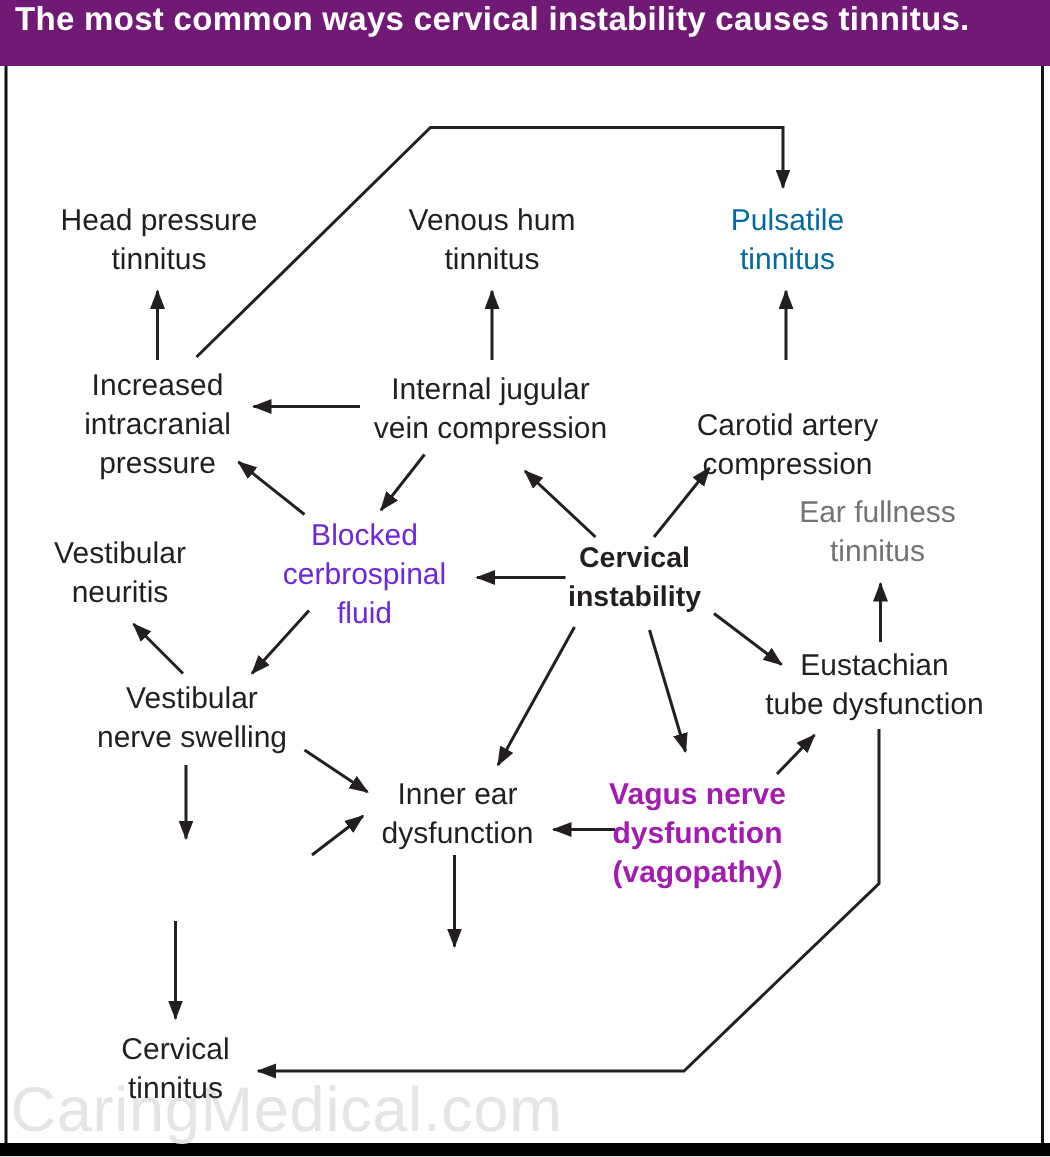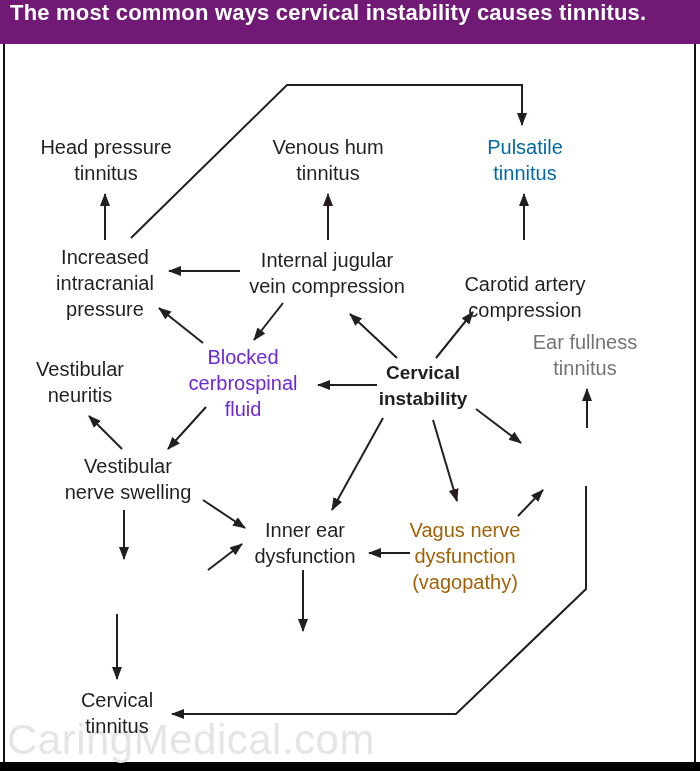--- a/index.html
+++ b/index.html
@@ -112,25 +112,27 @@
 compression</div>
       <div class="node" style="left: 585px; top: 355px; color: #737373;">Ear fullness
 tinnitus</div>
       <div class="node" style="left: 80px; top: 382px; color: rgb(35, 31, 32);">Vestibular
 neuritis</div>
       <div class="node" style="left: 243px; top: 383px; color: #6d28d9;">Blocked
 cerbrospinal
 fluid</div>
       <div class="node bold" style="left: 423px; top: 386px; color: rgb(35, 31, 32);">Cervical
 instability</div>
+      <div class="node" style="left: 583px; top: 457px; color: rgb(35, 31, 32);">Eustachian
+tube dysfunction</div>
       <div class="node" style="left: 128px; top: 479px; color: rgb(35, 31, 32);">Vestibular
 nerve swelling</div>
       <div class="node" style="left: 305px; top: 543px; color: rgb(35, 31, 32);">Inner ear
 dysfunction</div>
-      <div class="node" style="left: 465px; top: 556px; color: #a16207;">Vagus nerve
+      <div class="node" style="left: 465px; top: 556px; color: #a21caf; font-weight: bold;">Vagus nerve
 dysfunction
 (vagopathy)</div>
       <div class="node" style="left: 117px; top: 713px; color: rgb(35, 31, 32);">Cervical
 tinnitus</div>
     </div>
 
   <div class="titlebar">
     <span>The most common ways cervical instability causes tinnitus.</span>
   </div>
 

